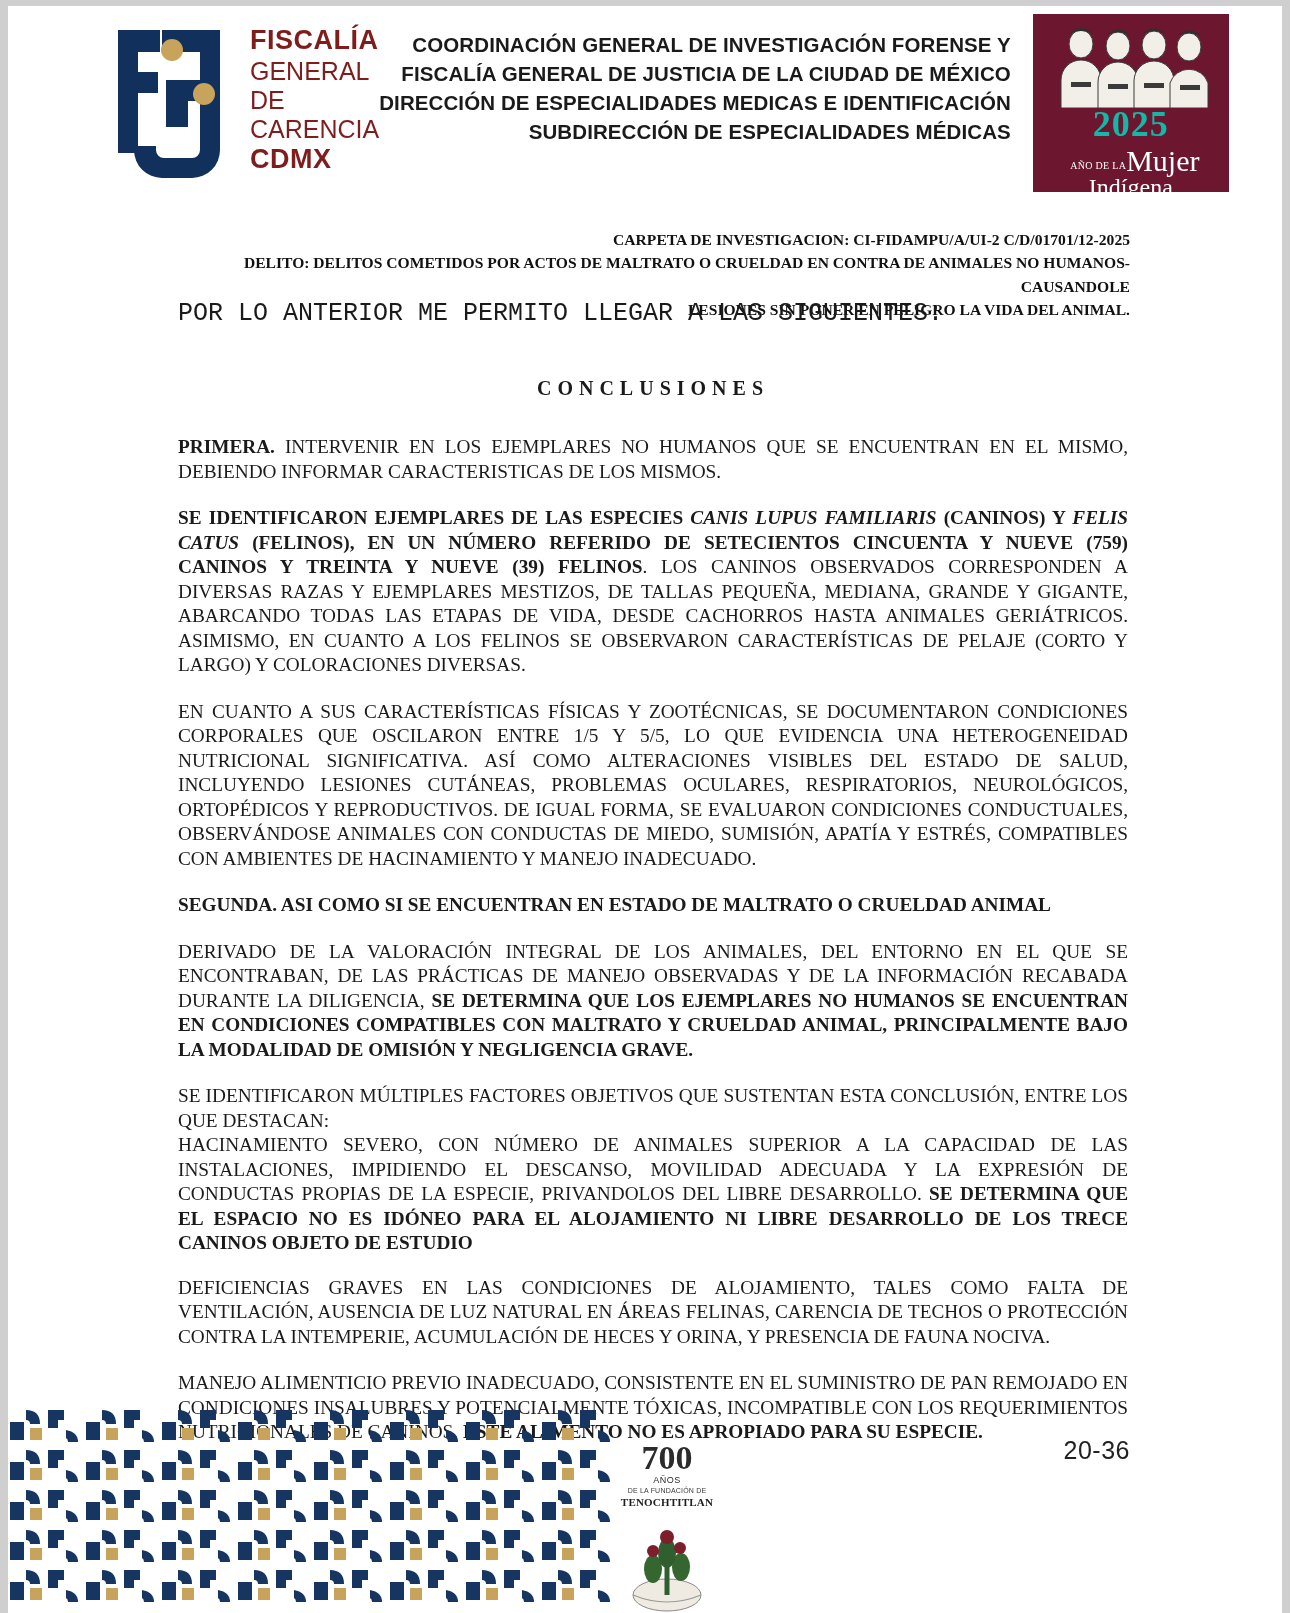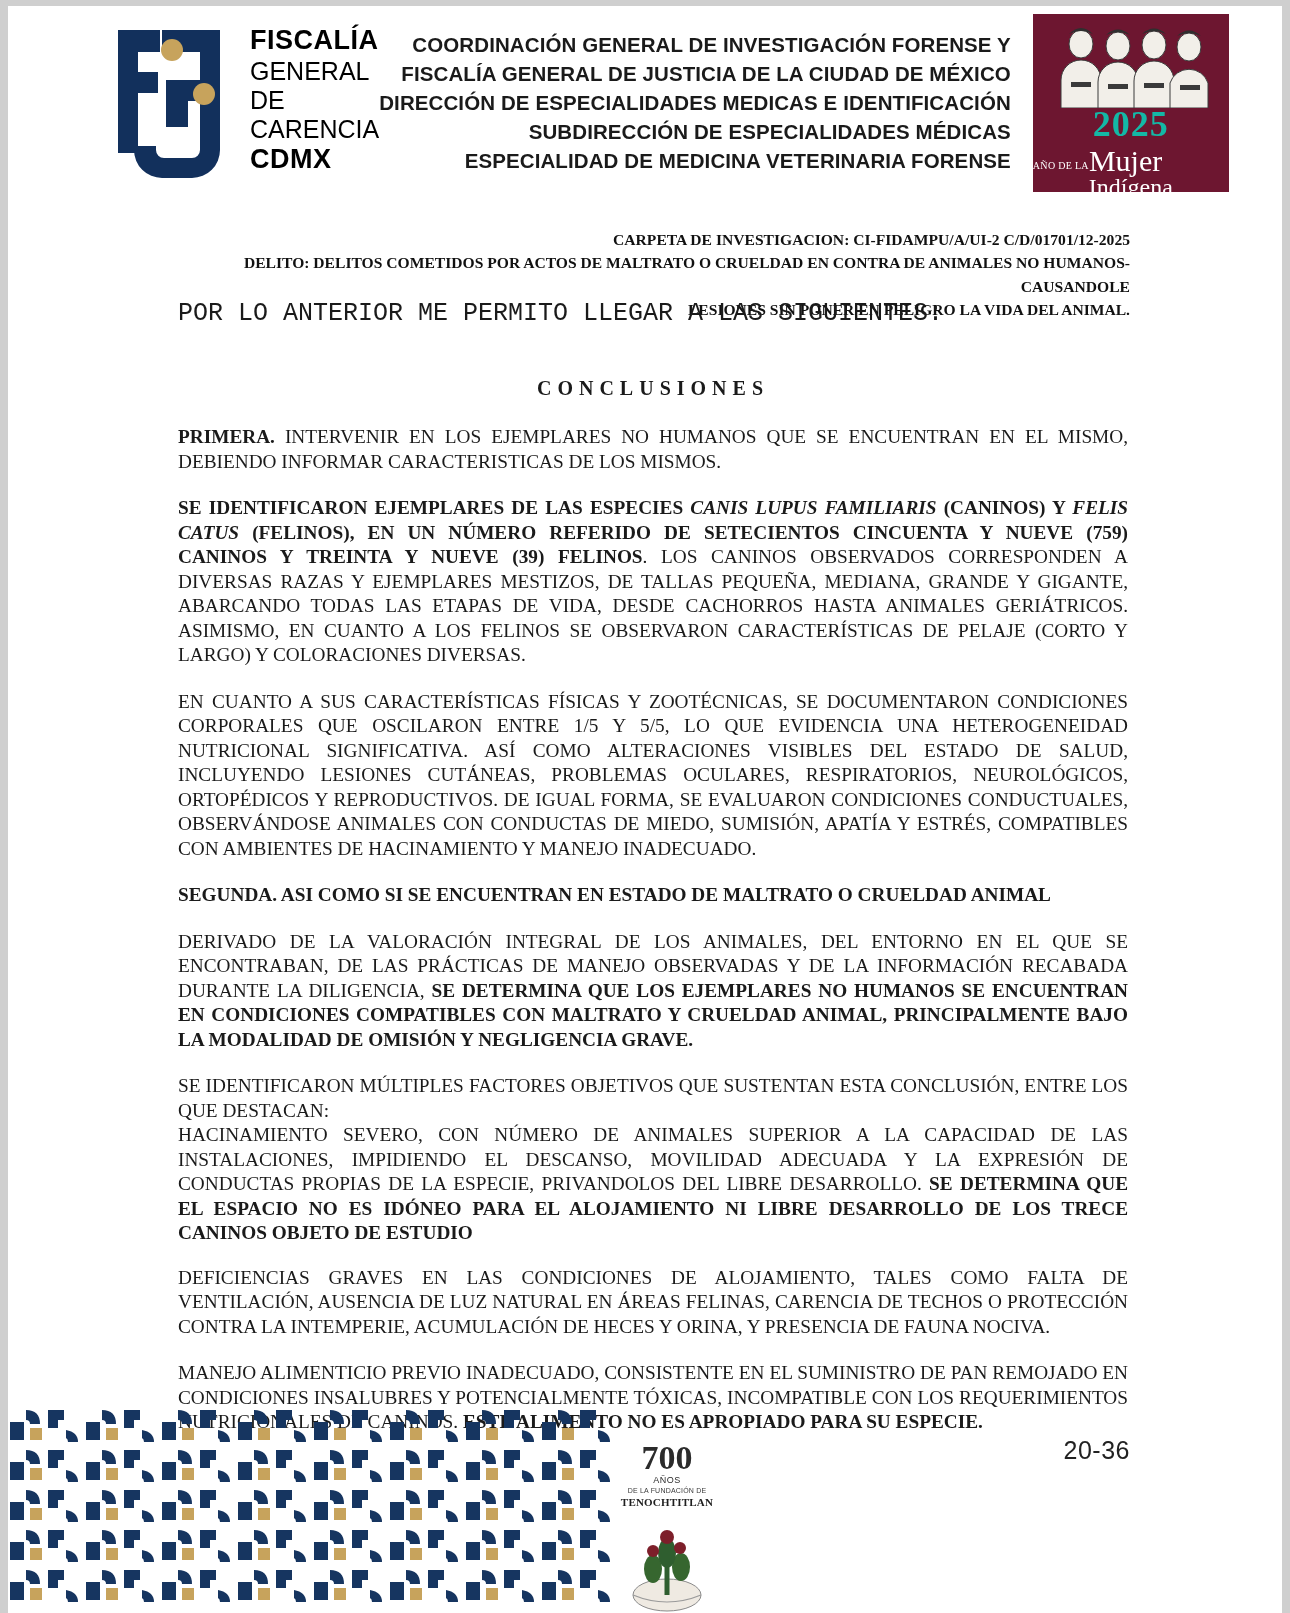--- a/index.html
+++ b/index.html
@@ -56,21 +56,21 @@
     padding-top: 12px;
   }
   .fgj-mark {
     width: 140px;
     height: 160px;
     flex: 0 0 140px;
     position: relative;
   }
   .fgj-words {
     margin-left: 10px;
-    color: #000000;
+    color: #7f1d1d;
     font-family: "Liberation Sans", sans-serif;
     line-height: 1.16;
   }
   .fgj-words .l1 { font-size: 27px; font-weight: 700; letter-spacing: .5px;}
   .fgj-words .l2 { font-size: 25px; font-weight: 400; }
   .fgj-words .l3 { font-size: 25px; font-weight: 400; }
   .fgj-words .l4 { font-size: 27px; font-weight: 700; letter-spacing: .5px;}
 
   .header-titles {
     flex: 1;
@@ -103,23 +103,23 @@
     text-align: center;
     color: #14b8a6;
     font-family: "Liberation Serif", serif;
     font-weight: 700;
     font-size: 36px;
     letter-spacing: 1px;
     line-height: 1;
   }
   .emblem .mujer-line {
     position: absolute;
-    left: 0; right: 0;
+    left: 8px; right: 0;
     top: 132px;
-    text-align: left;
+    text-align: center;
     color: #ffffff;
     font-family: "Liberation Serif", serif;
     line-height: 1;
   }
   .emblem .mujer-line .small {
     font-size: 10px;
     letter-spacing: .3px;
     vertical-align: 2px;
   }
   .emblem .mujer-line .big {
@@ -170,21 +170,21 @@
   .lead {
     font-family: Liberation Mono, monospace;
     font-size: 25px;
     margin: 0 0 46px 0;
   }
   .conclusiones {
     text-align: center;
     font-weight: 700;
     font-size: 20px;
     letter-spacing: 6px;
-    margin: 0 0 24px 0;
+    margin: 0 0 34px 0;
   }
   p.para {
     margin: 0 0 22px 0;
     text-align: justify;
     text-justify: inter-word;
   }
   p.para.tight { margin-bottom: 20px; }
   b, strong { font-weight: 700; }
   i, em { font-style: italic; }
 
@@ -289,21 +289,20 @@
         <div class="l3">DE CARENCIA</div>
         <div class="l4">CDMX</div>
       </div>
     </div>
 
     <div class="header-titles">
       <div>COORDINACIÓN GENERAL DE INVESTIGACIÓN FORENSE Y</div>
       <div>FISCALÍA GENERAL DE JUSTICIA DE LA CIUDAD DE MÉXICO</div>
       <div>DIRECCIÓN DE ESPECIALIDADES MEDICAS E IDENTIFICACIÓN</div>
       <div>SUBDIRECCIÓN DE ESPECIALIDADES MÉDICAS</div>
-      <div>ESPECIALIDAD DE MEDICINA VETERINARIA FORENSE</div>
     </div>
 
     <div class="emblem">
       <svg class="figs" viewBox="0 0 160 86" aria-hidden="true">
         <g fill="#f2efe9" stroke="#3a3a3a" stroke-width="1">
           <ellipse cx="30" cy="22" rx="12" ry="14"></ellipse>
           <path d="M10 86 v-28 a20 20 0 0 1 40 0 v28 z"></path>
           <ellipse cx="67" cy="24" rx="12" ry="14"></ellipse>
           <path d="M47 86 v-26 a20 20 0 0 1 40 0 v26 z"></path>
           <ellipse cx="103" cy="23" rx="12" ry="14"></ellipse>

